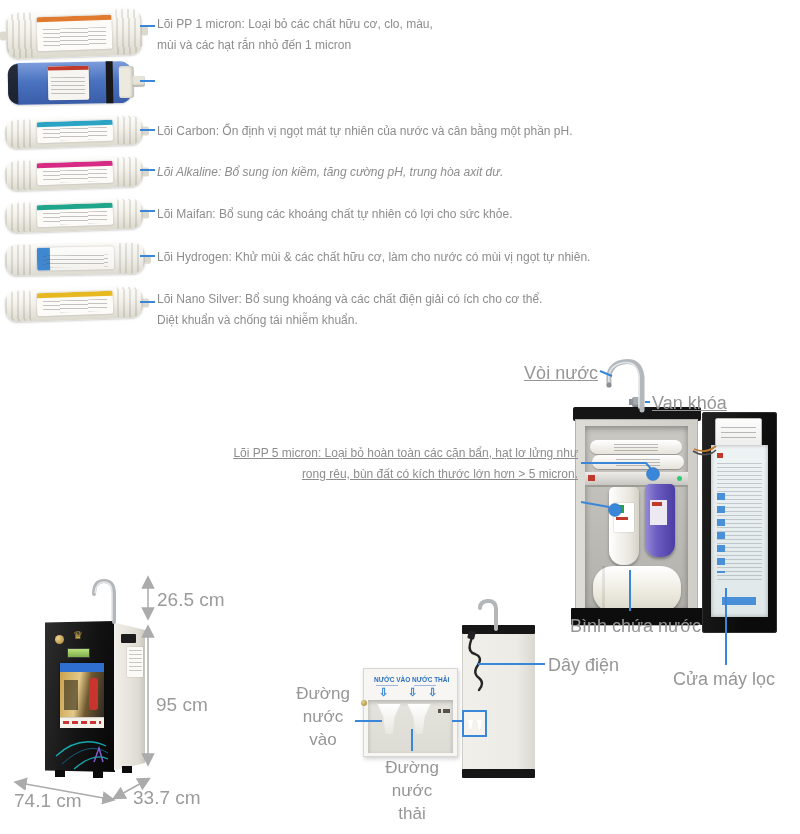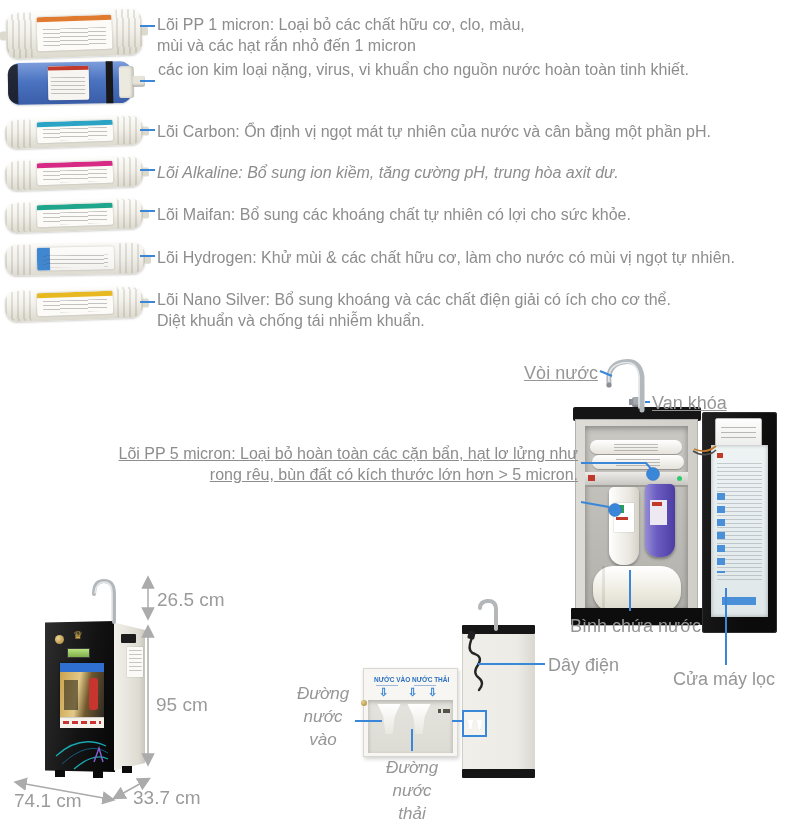--- a/index.html
+++ b/index.html
@@ -1,25 +1,25 @@
 <!DOCTYPE html>
 <html style="--line-blue: #3a86d8; --text-gray: #8d8d8d; --label-gray: #969696; --dim-gray: #9b9b9b; --inset-blue: #2b6fc0;"><head>
 <meta charset="utf-8">
 <style>
   html,body{margin:0;padding:0;background:#fff;}
   #stage{position:relative;width:800px;height:834px;background:#fff;
          font-family:"Liberation Sans",sans-serif;overflow:hidden;}
 
   
-  .txt{position:absolute;color:var(--text-gray,#8d8d8d);font-size:16px;line-height:21px;white-space:nowrap;}
+  .txt{position:absolute;color:var(--text-gray,#8d8d8d);font-size:12px;line-height:21px;white-space:nowrap;}
   .lbl{position:absolute;color:var(--label-gray,#969696);font-size:18px;line-height:20px;white-space:nowrap;}
   .dim{position:absolute;color:var(--dim-gray,#9b9b9b);font-size:19px;white-space:nowrap;}
   .rt{text-align:right;text-decoration:underline;}
   .ct{text-align:center;}
-  .stack{line-height:23px;font-size:17px;font-style:italic;}
+  .stack{line-height:23px;font-size:17px;}
 
   
   .cart{position:absolute;border-radius:12px;
         background:linear-gradient(180deg,#fdfdfb 0%,#f3f1ea 45%,#dcd9ce 100%);
         box-shadow:0 1px 2px rgba(0,0,0,.18);}
   .cart::before,.cart::after{content:"";position:absolute;top:3%;bottom:3%;width:26px;
         background:repeating-linear-gradient(90deg,rgba(60,55,40,.13) 0 2px,rgba(255,255,255,0) 2px 6px);}
   .cart::before{left:0;border-radius:12px 0 0 12px;}
   .cart::after{right:0;border-radius:0 12px 12px 0;}
   .cart-label{position:absolute;left:23%;top:13%;width:55%;height:72%;background:#fcfbf8;
@@ -195,21 +195,20 @@
   <div class="cart" style="left: 5px; top: 288px; width: 138px; height: 32px; transform: rotate(-2deg); --accent: #e8b820;">
     <div class="cart-label"></div>
     <div class="nip"></div>
   </div>
 
   <div class="txt" style="left:157px;top:14px;">
     <div>Lõi PP 1 micron: Loại bỏ các chất hữu cơ, clo, màu,</div>
     <div>mùi và các hạt rắn nhỏ đến 1 micron</div>
   </div>
   <div class="txt" style="left:158px;top:59px;">
-    <div>các ion kim loại nặng, virus, vi khuẩn cho nguồn nước hoàn toàn tinh khiết.</div>
   </div>
   <div class="txt" style="left:157px;top:121px;text-align:center;">Lõi Carbon: Ổn định vị ngọt mát tự nhiên của nước và cân bằng một phần pH.</div>
   <div class="txt" style="left:157px;top:162px;font-style:italic;">Lõi Alkaline: Bổ sung ion kiềm, tăng cường pH, trung hòa axit dư.</div>
   <div class="txt" style="left:157px;top:204px;">Lõi Maifan: Bổ sung các khoáng chất tự nhiên có lợi cho sức khỏe.</div>
   <div class="txt" style="left:157px;top:289px;">
     <div>Lõi Nano Silver: Bổ sung khoáng và các chất điện giải có ích cho cơ thể.</div>
     <div>Diệt khuẩn và chống tái nhiễm khuẩn.</div>
   </div>
   <div class="txt" style="left:157px;top:247px;">Lõi Hydrogen: Khử mùi &amp; các chất hữu cơ, làm cho nước có mùi vị ngọt tự nhiên.</div>
 

